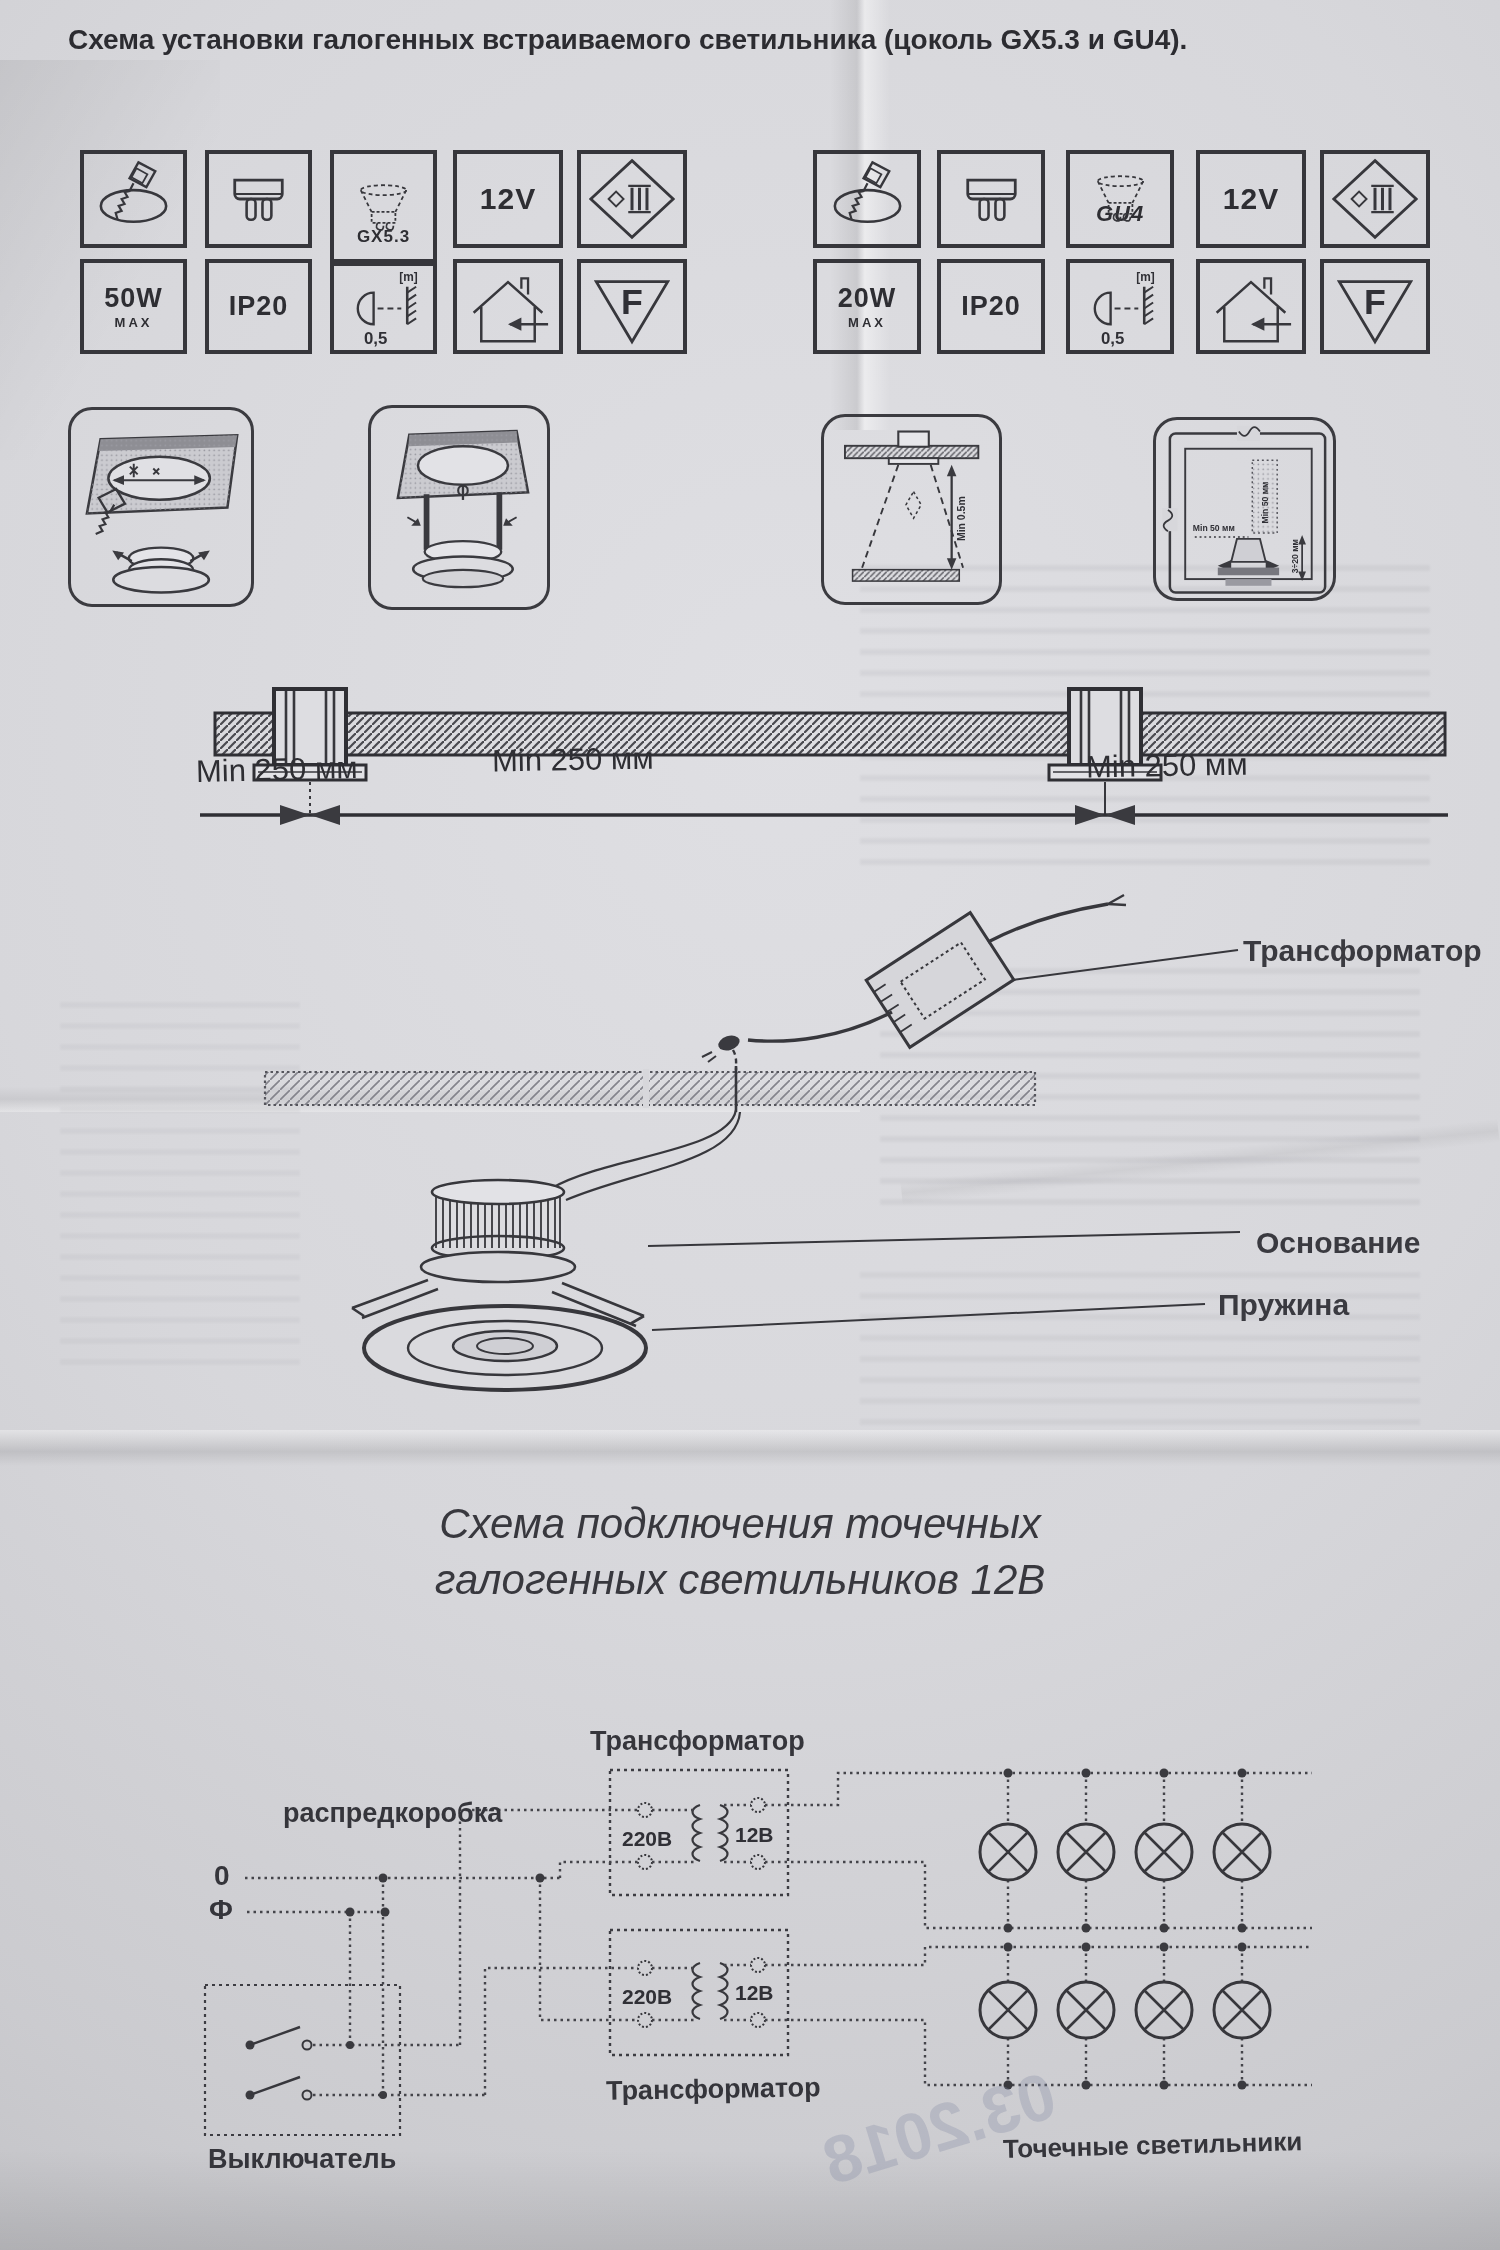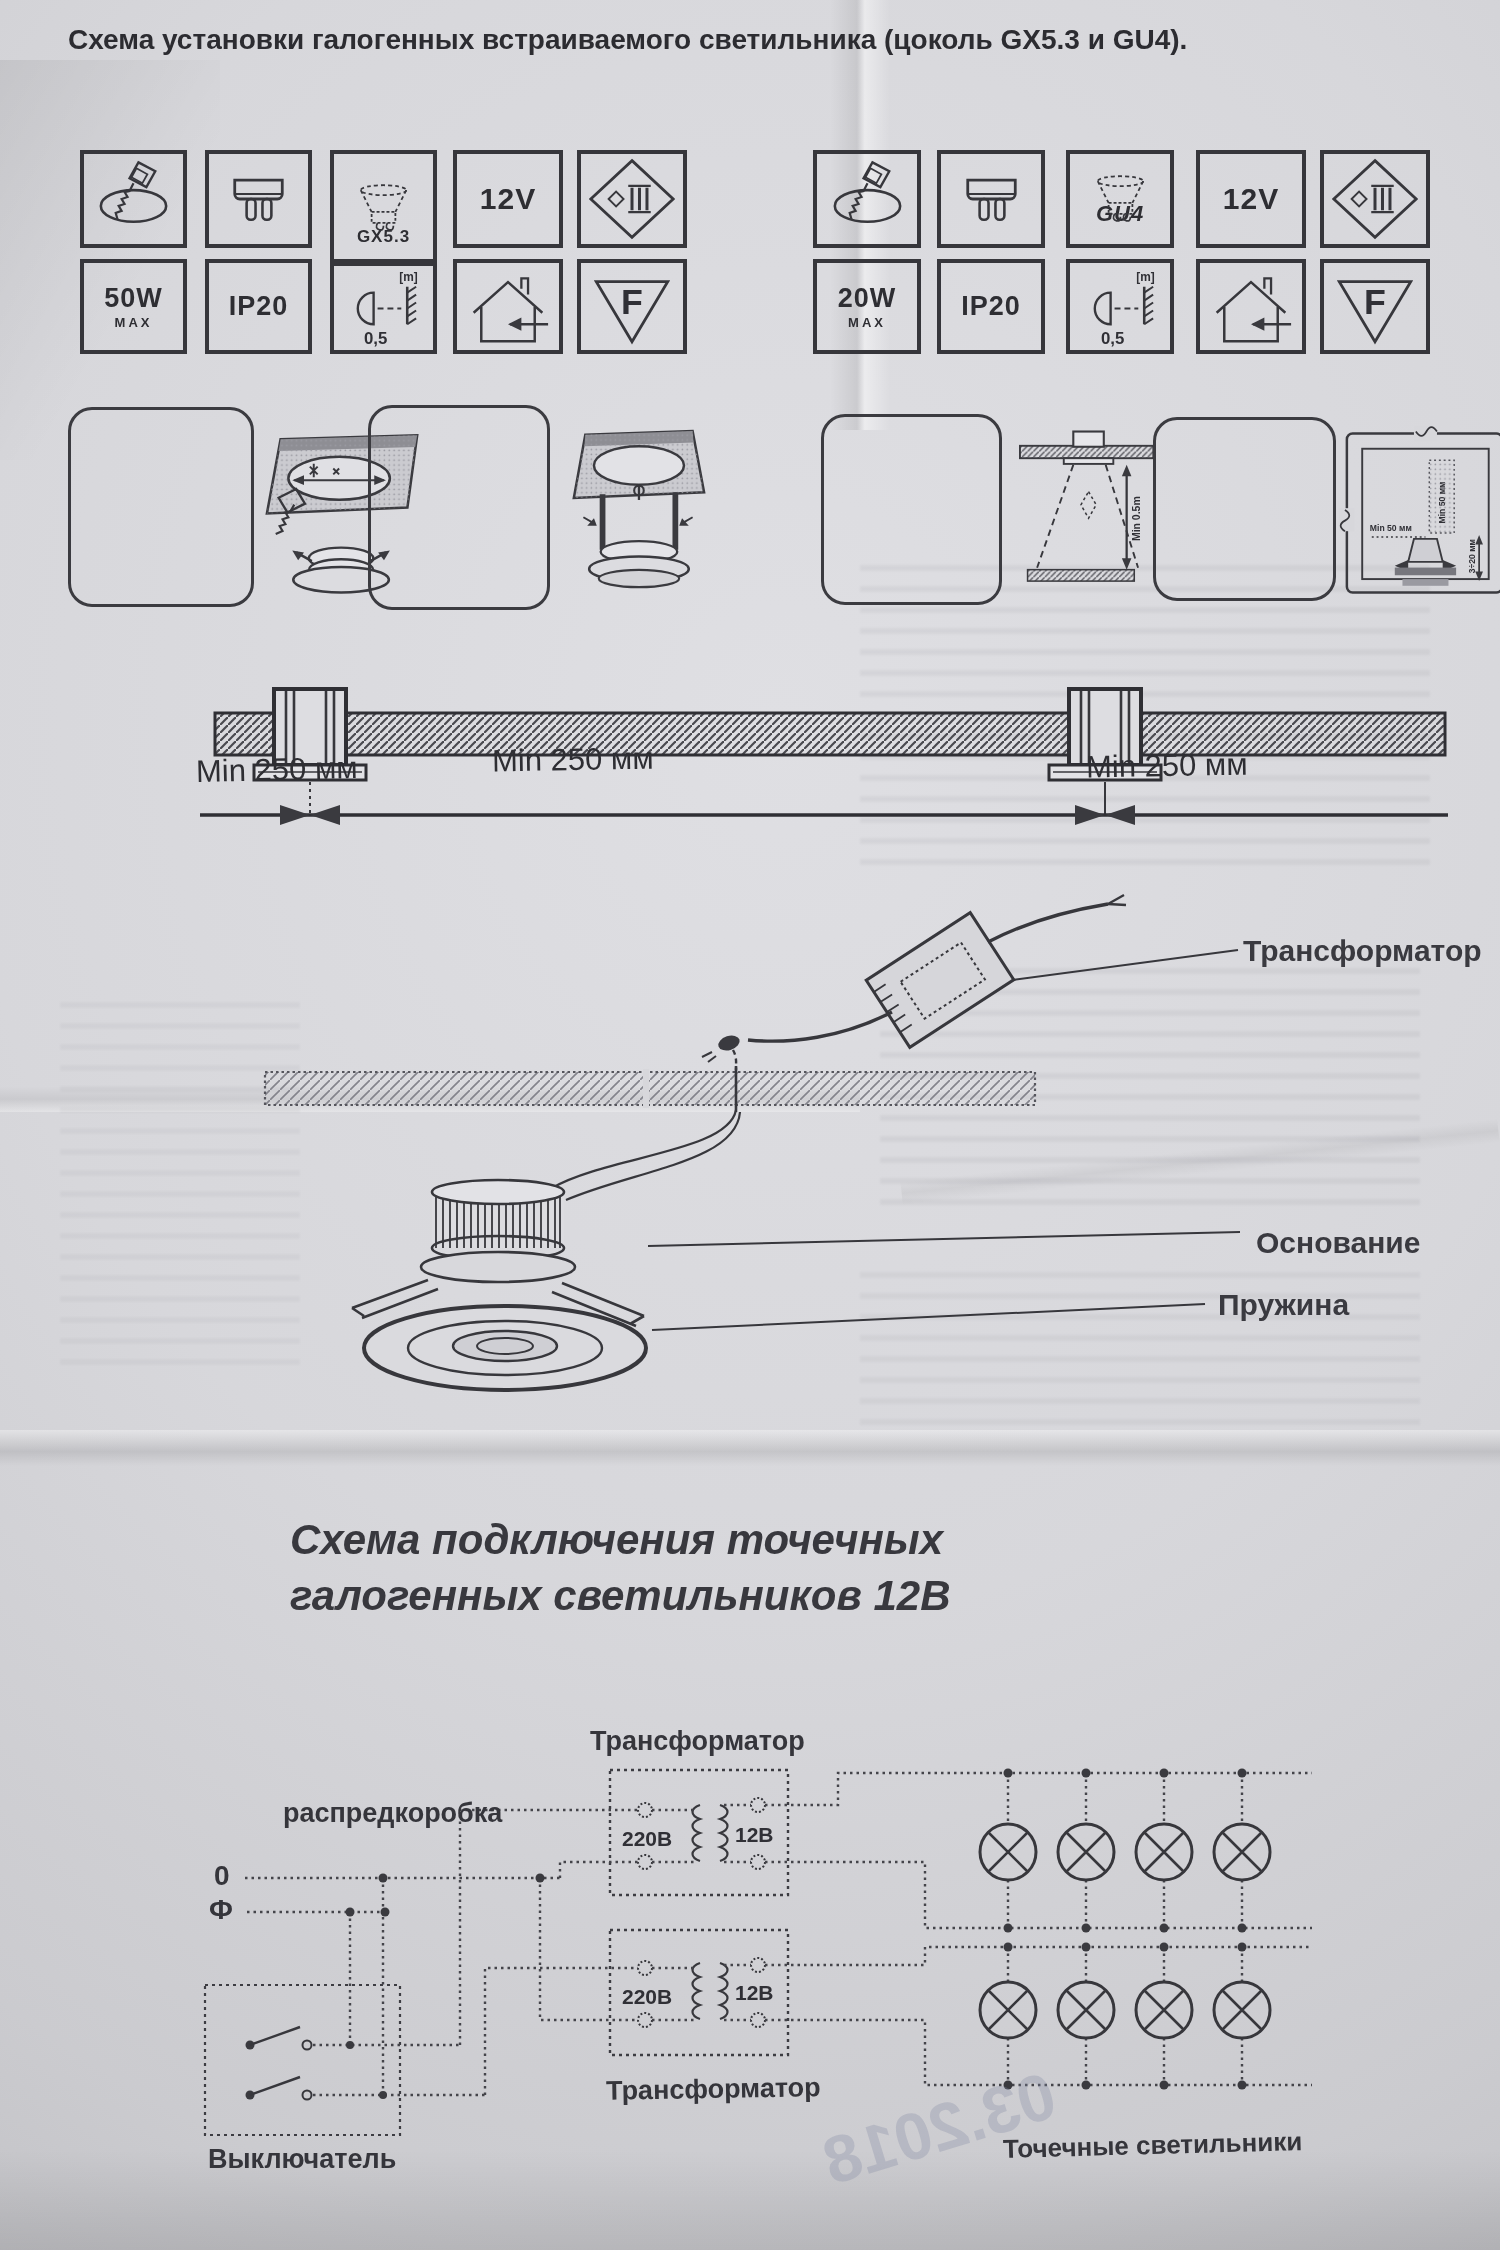--- a/index.html
+++ b/index.html
@@ -5,31 +5,31 @@
   html,body{margin:0;padding:0;}
   #photo{position:relative;width:1500px;height:2250px;overflow:hidden;
     background:radial-gradient(130% 95% at 52% 32%, #dfdfe3 0%, #d7d7db 42%, #cbcbcf 72%, #b7b7bb 100%);
     font-family:"Liberation Sans", sans-serif;}
   .crease{position:absolute;pointer-events:none;}
   .lbl{position:absolute;color:#303036;font-weight:bold;white-space:nowrap;}
   .cell{position:absolute;border:4px solid #36363b;box-sizing:border-box;
     display:flex;flex-direction:column;align-items:center;justify-content:center;color:#2e2e33;}
   .cell .big{font-weight:bold;font-size:27px;letter-spacing:1px;}
   .cell .sub{font-weight:bold;font-size:13px;letter-spacing:3px;margin-top:1px;}
-  .picto{position:absolute;border:3.5px solid #3b3b40;border-radius:24px;box-sizing:border-box;text-align:right;}
+  .picto{position:absolute;border:3.5px solid #3b3b40;border-radius:24px;box-sizing:border-box;}
   svg{position:absolute;overflow:visible;}
   svg text{font-family:"Liberation Sans", sans-serif;fill:#303036;}
   .ink{stroke:#37373c;fill:none;}
   .dot-line{stroke:#44444a;stroke-width:2.4;fill:none;stroke-dasharray:2.5,4;}
   .jdot{fill:#3a3a3f;stroke:none;}
   .watermark{position:absolute;font-weight:bold;color:rgba(104,104,115,0.5);letter-spacing:3px;}
   .stamp{position:absolute;font-weight:bold;color:rgba(128,136,162,0.30);transform:rotate(-17deg) scaleX(-1);}
   .bleed{position:absolute;opacity:0.06;filter:blur(1.2px);
     background:repeating-linear-gradient(0deg, transparent 0 15px, #4a4a55 15px 21px);}
-  .wtitle{position:absolute;font-weight:bold;font-style:italic;color:#38383e;text-align:left;margin-top:16px;}
+  .wtitle{position:absolute;font-weight:normal;font-style:italic;color:#38383e;text-align:center;}
 </style>
 </head>
 <body>
 
 <div id="photo">
 
   <svg width="0" height="0" style="position:absolute">
     <defs>
       <pattern id="hatch" width="8" height="8" patternUnits="userSpaceOnUse">
         <path d="M0,8 L8,0" stroke="#4a4a50" stroke-width="2.2"></path>

